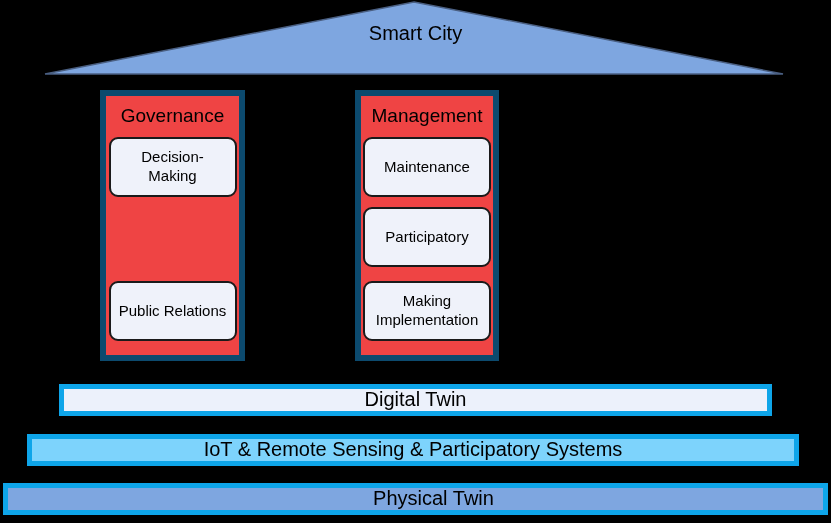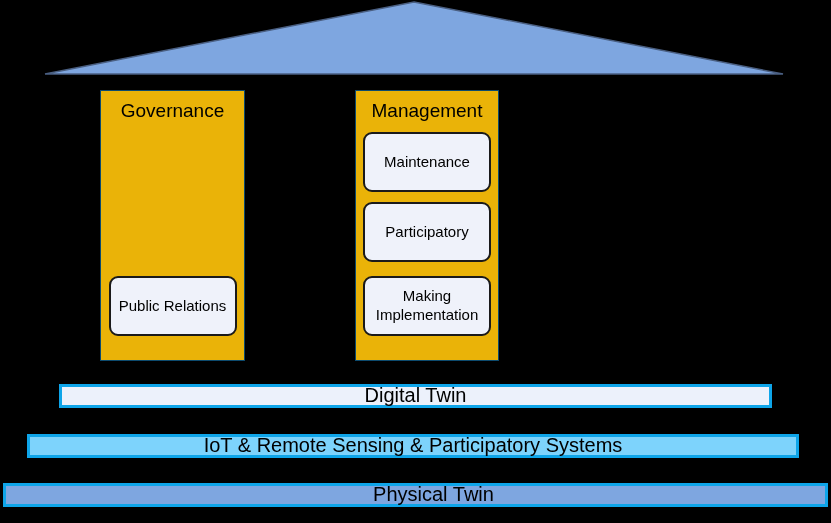--- a/index.html
+++ b/index.html
@@ -30,22 +30,22 @@
     top: 21px;
     width: 831px;
     text-align: center;
     font-size: 20px;
     line-height: 1.2;
   }
   .pillar {
     position: absolute;
     top: 90px;
     height: 271px;
-    background: #eab308;
-    border: 1px solid #0c4a6e;
+    background: #ef4444;
+    border: 6px solid #0c4a6e;
     box-sizing: border-box;
   }
   .pillar-1 { left: 100px; width: 145px; }
   .pillar-2 { left: 355px; width: 144px; }
   .pillar-3 { left: 585px; width: 148px; }
   .pillar-header {
     position: absolute;
     top: 9px;
     left: 0;
     width: 100%;
@@ -71,44 +71,47 @@
     font-size: 15px;
     line-height: 1.25;
     white-space: pre-line;
     padding: 2px;
   }
   .box-pos-1 { top: 41px; }
   .box-pos-2 { top: 111px; }
   .box-pos-3 { top: 185px; }
   .bar {
     position: absolute;
-    height: 24px;
+    height: 32px;
     box-sizing: border-box;
-    border: 3px solid #0ea5e9;
+    border: 5px solid #0ea5e9;
     display: flex;
-    align-items: flex-end;
+    align-items: flex-start;
     justify-content: center;
     font-size: 20px;
     line-height: 1;
   }
   .bar-1 { left: 59px;  top: 384px; width: 713px; }
   .bar-2 { left: 27px;  top: 434px; width: 772px; }
   .bar-3 { left: 3px;   top: 483px; width: 825px; padding-left: 36px; }
 </style>
 </head>
 <body>
 
 <div class="stage">
 
   <svg class="roof-svg" viewBox="0 0 831 80" xmlns="http://www.w3.org/2000/svg">
     <polygon points="414,2 783,74 45,74" stroke="#4a5f82" stroke-width="1.5" fill="#7EA6E0"></polygon>
   </svg>
+  <div class="roof-label">Smart City</div>
 
   <div class="pillar pillar-1">
     <div class="pillar-header">Governance</div>
+    <div class="pillar-box box-pos-1">Decision-
+Making</div>
     <div class="pillar-box box-pos-3">Public Relations</div>
   </div>
 
   <div class="pillar pillar-2">
     <div class="pillar-header">Management</div>
     <div class="pillar-box box-pos-1">Maintenance</div>
     <div class="pillar-box box-pos-2">Participatory</div>
     <div class="pillar-box box-pos-3">Making Implementation</div>
   </div>
 

